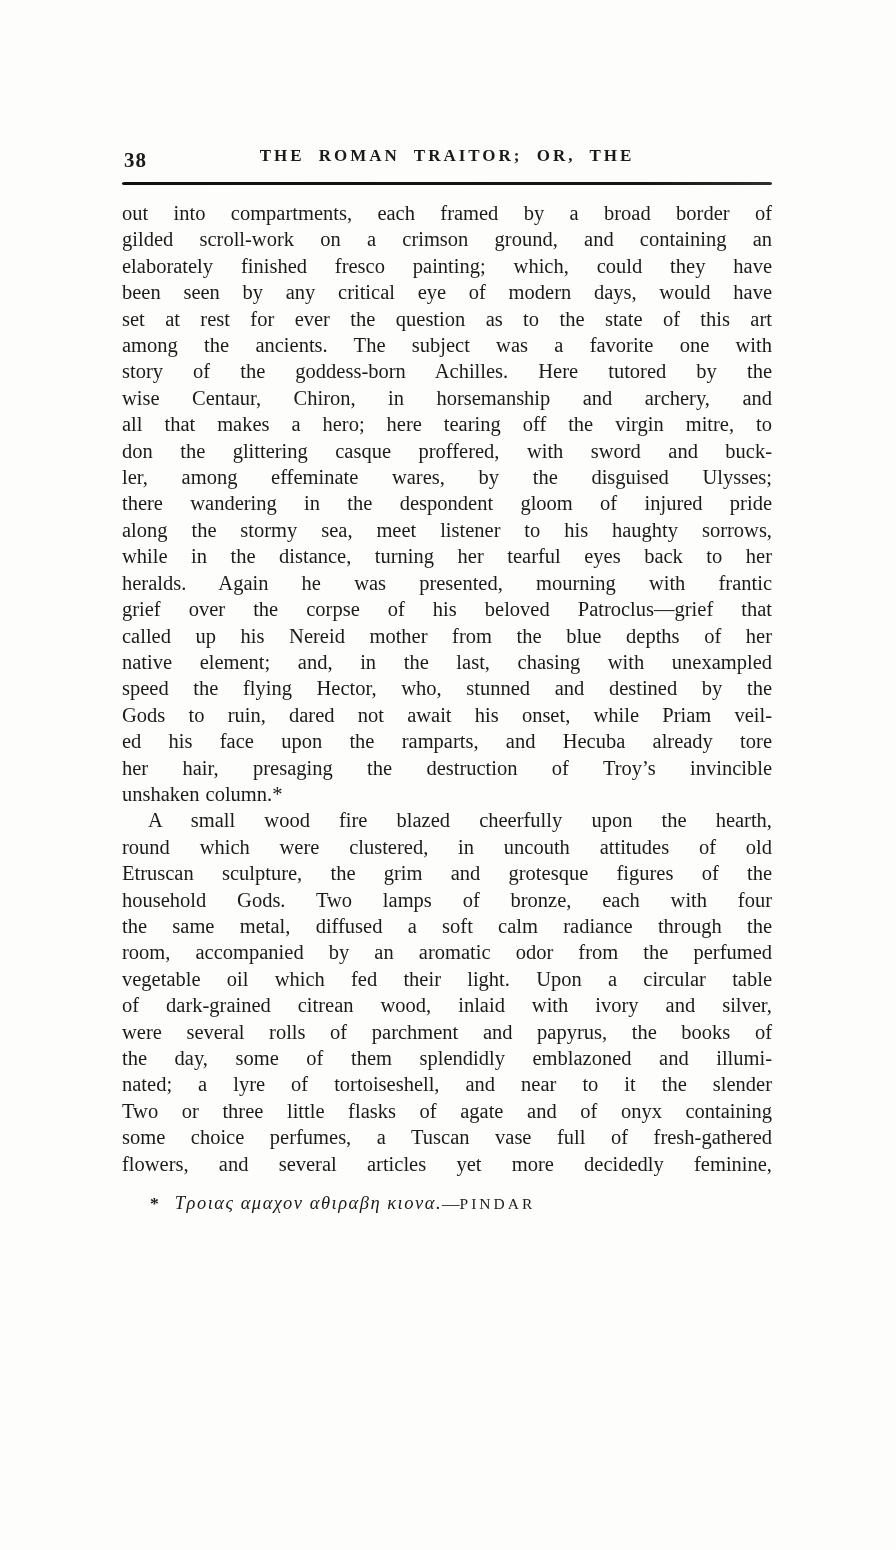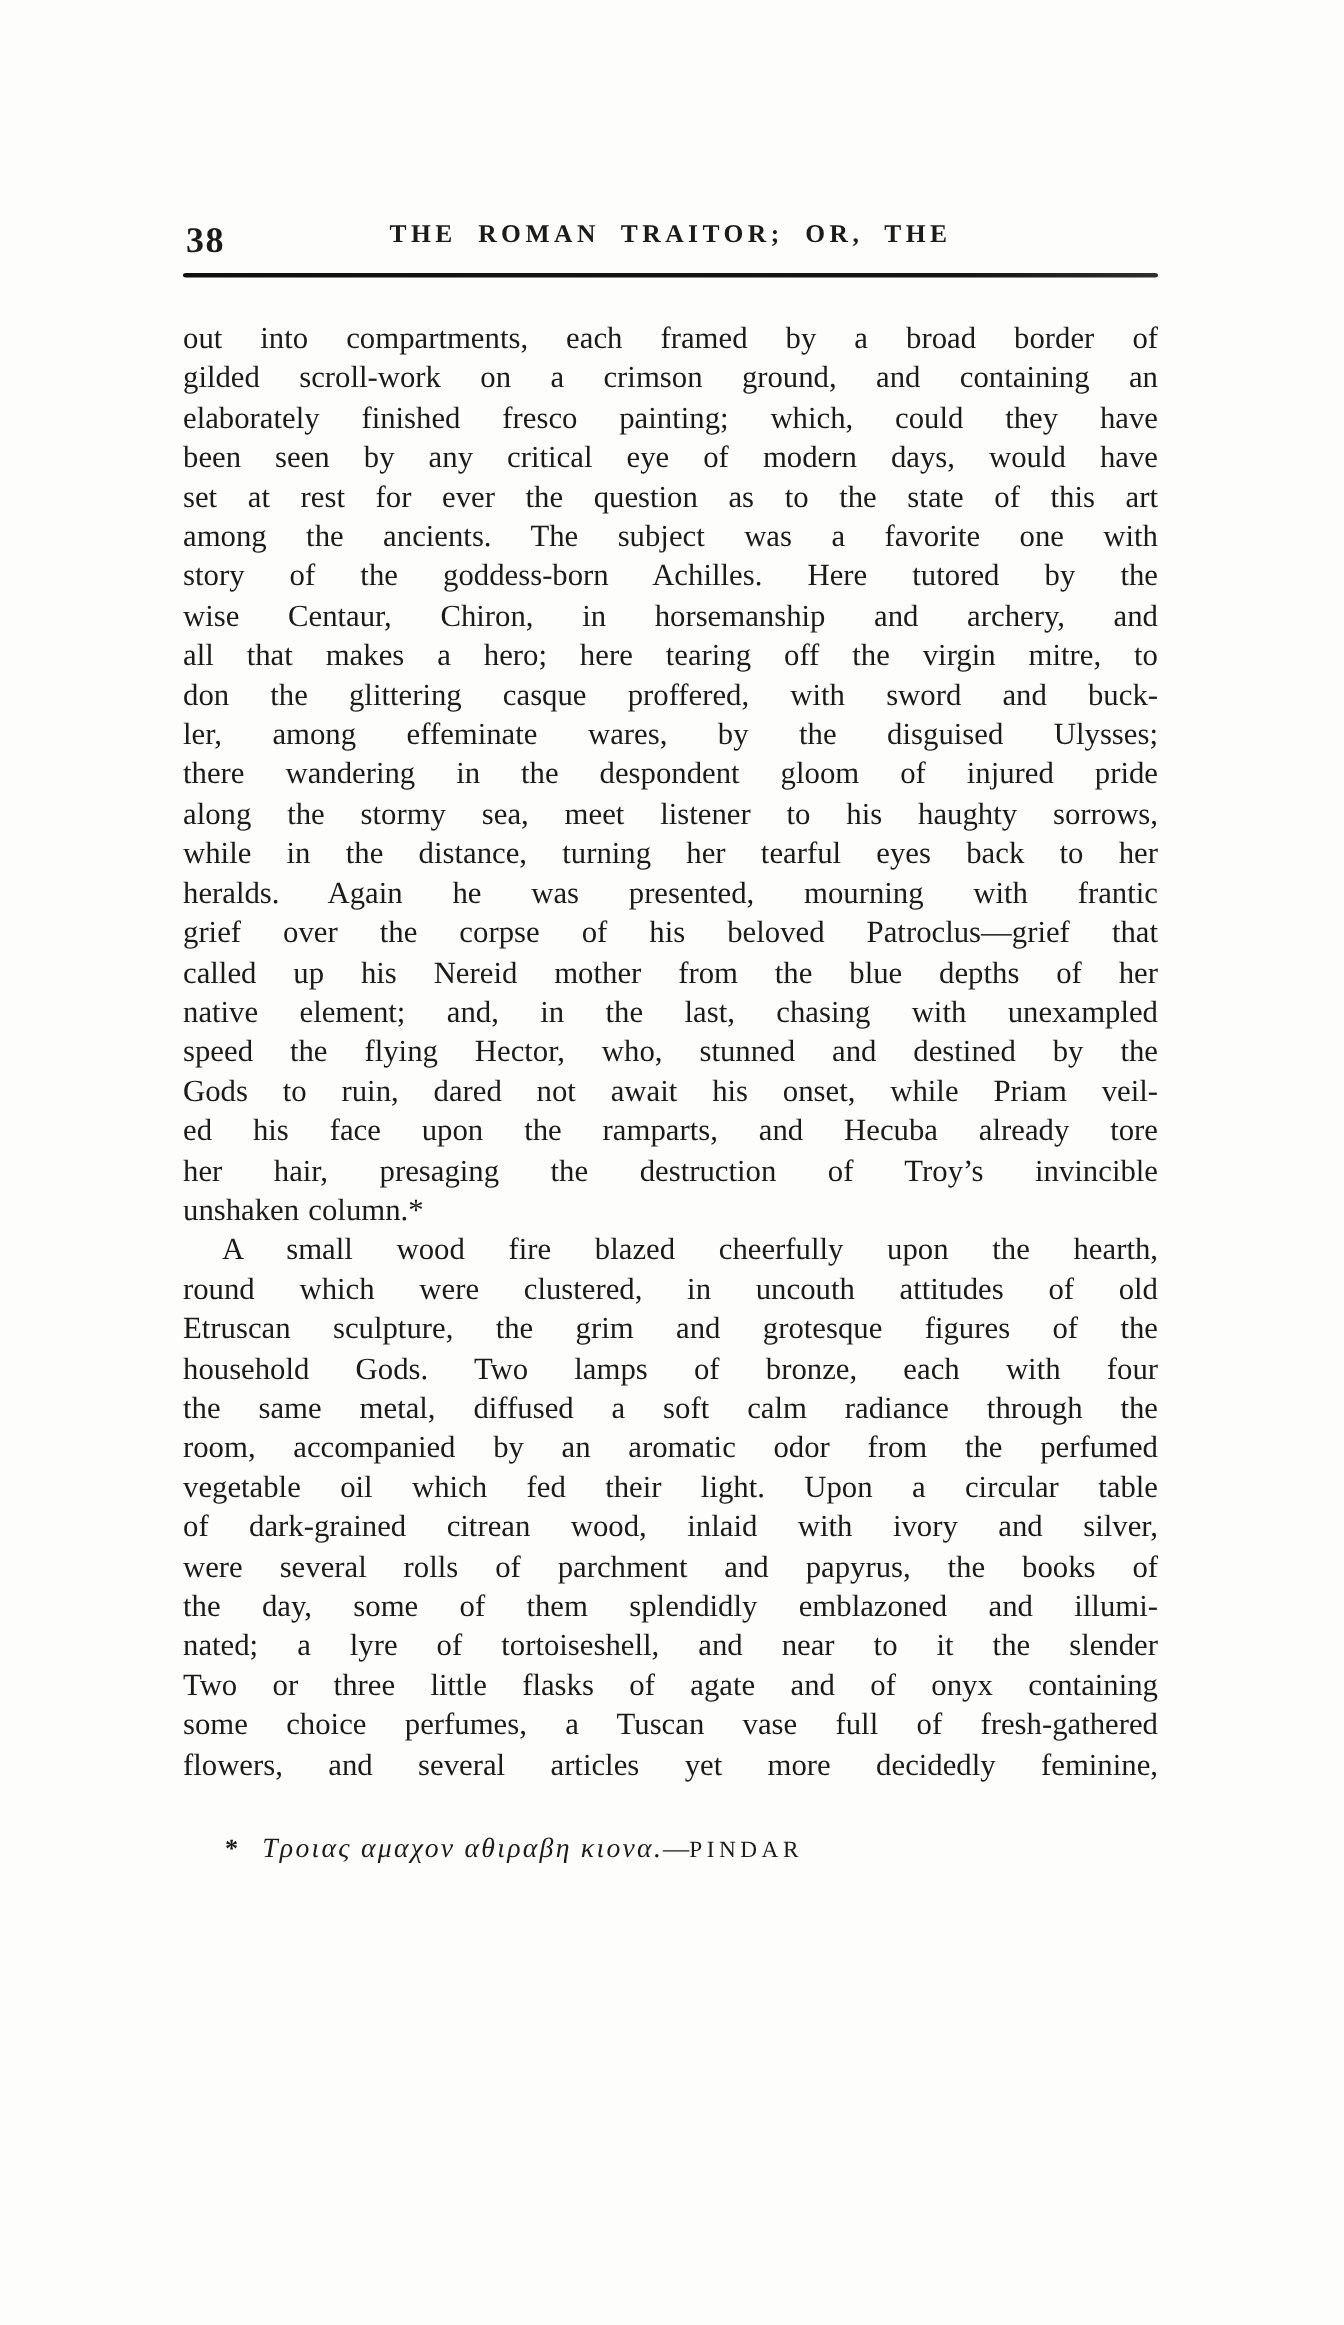--- a/index.html
+++ b/index.html
@@ -16,53 +16,53 @@
     position: absolute;
     left: 122px;
     top: 146px;
     width: 650px;
   }
   .header { position: relative; height: 28px; }
   .pagenum {
     position: absolute;
     left: 2px;
     top: 2px;
-    font-size: 24px;
+    font-size: 21px;
     font-weight: bold;
     letter-spacing: 1px;
   }
   .running {
     display: block;
     text-align: center;
     font-size: 17px;
     font-weight: bold;
     letter-spacing: 3px;
     word-spacing: 7px;
   }
   .rule {
     margin-top: 8px;
     height: 3px;
     background: linear-gradient(to right, #101010 0%, #161616 80%, #2e2e2e 100%);
     border-radius: 2px / 1.5px;
   }
   .bodytext {
-    margin-top: 28px;
+    margin-top: 15px;
     font-size: 20.5px;
     line-height: 26.4px;
     word-spacing: 1px;
   }
   .tline {
     text-align: justify;
     text-align-last: justify;
   }
   .para .tline.last { text-align-last: left; }
   .para.flush-last .tline.last { text-align-last: justify; }
   .para.indent-first .tline:first-child { padding-left: 26px; }
   .footnote {
-    margin-top: 32px;
+    margin-top: 16px;
     padding-left: 28px;
     font-size: 17.5px;
     white-space: nowrap;
   }
   .fn-marker { font-weight: bold; margin-right: 16px; }
   .fn-greek {
     font-style: italic;
     font-size: 18.5px;
     letter-spacing: 1.5px;
   }

